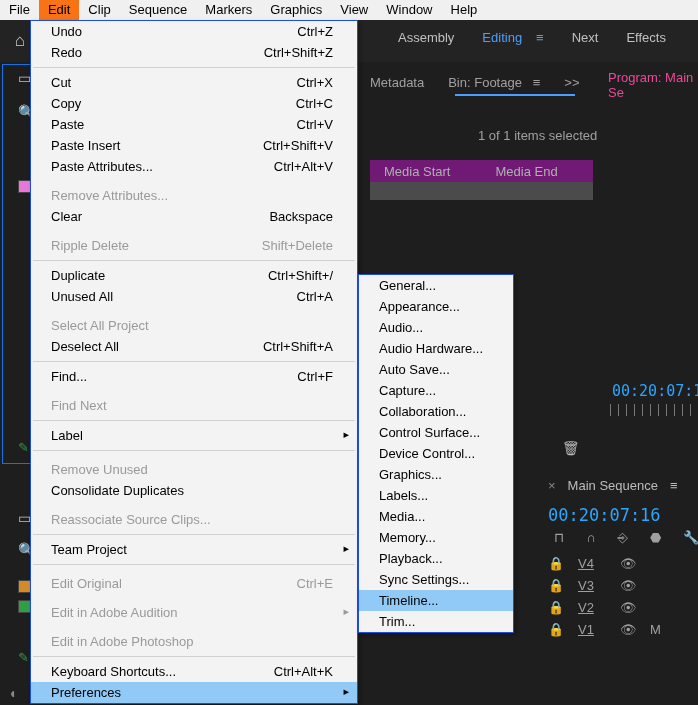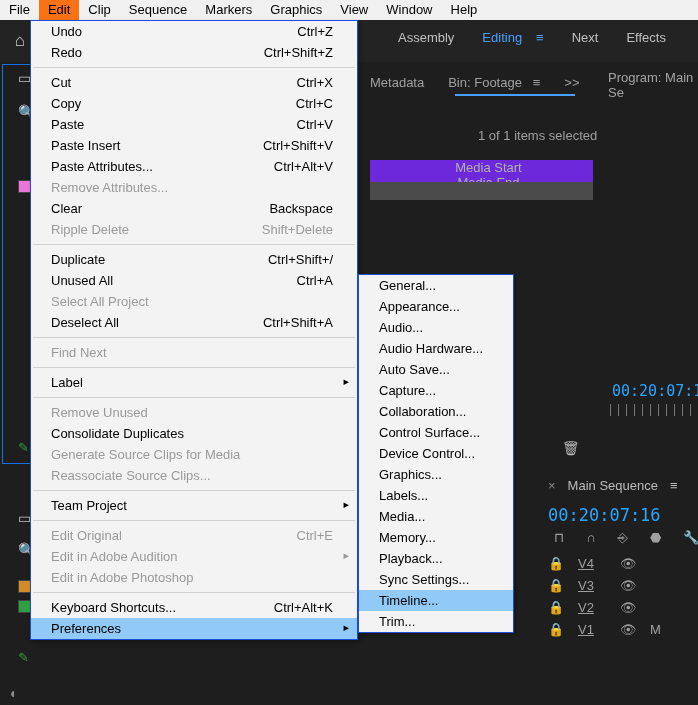--- a/index.html
+++ b/index.html
@@ -15,25 +15,25 @@
   .toolrow .home { width:40px; text-align:center; color:#ccc; font-size:17px; }
   .workspaces { position:absolute; top:30px; left:370px; display:flex; gap:28px; align-items:center; color:#c0c0c0;margin-left:28px; }
   .workspaces .ws.active { color:#4a9eff;text-align:right; }
   .wsmenu { color:#4a9eff; margin-left:-14px; }
 
   
   .panelstrip { position:absolute; top:70px; left:370px; right:0; height:24px; display:flex; align-items:center; gap:24px; color:#a0a0a0; }
   .hl-line { position:absolute; top:94px; left:455px; width:120px; height:2px; background:#4a9eff; }
 
   .selinfo { position:absolute; top:128px; left:478px; color:#a0a0a0; }
-  .mediahdr { position:absolute; top:160px; left:370px; right:105px; height:22px; background:#6d28d9; display:flex; align-items:center;flex-direction:column; }
+  .mediahdr { position:absolute; top:160px; left:370px; right:105px; height:22px; background:#701a75; display:flex; align-items:center; }
   .mediahdr span { flex:1; padding-left:14px; color:#b0b0b0; }
   .mediarow { position:absolute; top:182px; left:370px; right:105px; height:18px; background:#4b4b4b; }
 
-  .program { position:absolute; top:70px; left:608px; color:#a3a3a3; }
+  .program { position:absolute; top:70px; left:608px; color:#ec4899; }
 
   
   .lefticons1 { position:absolute; left:18px; top:70px; width:18px; color:#c0c0c0; }
   .lefticons1 div { margin-bottom:18px; font-size:14px; }
   .colorchip1 { position:absolute; left:18px; top:180px; width:18px; height:13px; background:#e976d8; border:1px solid #444; }
   .pencil1 { position:absolute; left:18px; top:440px; color:#2e9a3a; }
 
   .lefticons2 { position:absolute; left:18px; top:510px; width:18px; color:#c0c0c0; }
   .lefticons2 div { margin-bottom:16px; font-size:14px; }
   .chipA { position:absolute; left:18px; top:580px; width:18px; height:13px; background:#d58a2a; border:1px solid #444; }
@@ -57,21 +57,21 @@
   .trk { display:flex; align-items:center; gap:16px; height:22px; color:#a0a0a0; font-size:12px; }
   .trk .lock { width:14px; }
   .trk .name { width:26px;text-decoration:underline; }
   .trk .eye { width:14px; }
   .trk .m { width:14px; }
 
   
   .menu { position:absolute; background:#f3f3f3; border:1px solid #1d4ed8; box-shadow:2px 2px 4px rgba(0,0,0,0.3); color:#000; }
   .menu .item { display:flex; justify-content:space-between; padding:3px 24px 3px 20px; white-space:nowrap; }
   .menu .item.sub::after { content:"▸"; position:absolute; right:8px; font-size:11px; }
-  .menu .item.disabled { color:#9a9a9a; }
+  .menu .item.disabled { color:#9a9a9a;margin-top:8px; }
   .menu .sep { height:1px; background:#d0d0d0; margin:4px 2px; }
   .menu .item.hover { background:#91c9f7; }
 
   .editmenu { left:30px; top:20px; width:328px; }
   .prefmenu { left:358px; top:274px; width:156px; }
 
   
   .selbox1 { position:absolute; left:2px; top:64px; width:40px; height:400px; border:1px solid #1473e6; }
 </style>
 </head>
@@ -235,38 +235,39 @@
       <span>Ctrl+A</span>
     </div>
     <div class="item disabled">
       <span>Select All Project</span>
     </div>
     <div class="item">
       <span>Deselect All</span>
       <span>Ctrl+Shift+A</span>
     </div>
     <div class="sep"></div>
+    <div class="item">
+      <span>Find...</span>
+      <span>Ctrl+F</span>
+    </div>
     <div class="item disabled">
       <span>Find Next</span>
     </div>
     <div class="sep"></div>
     <div class="item sub">
       <span>Label</span>
     </div>
     <div class="sep"></div>
     <div class="item disabled">
       <span>Remove Unused</span>
     </div>
     <div class="item">
       <span>Consolidate Duplicates</span>
     </div>
     <div class="item disabled">
-      <span>Generate Source Clips for Media</span>
-    </div>
-    <div class="item disabled">
       <span>Reassociate Source Clips...</span>
     </div>
     <div class="sep"></div>
     <div class="item sub">
       <span>Team Project</span>
     </div>
     <div class="sep"></div>
     <div class="item disabled">
       <span>Edit Original</span>
       <span>Ctrl+E</span>

